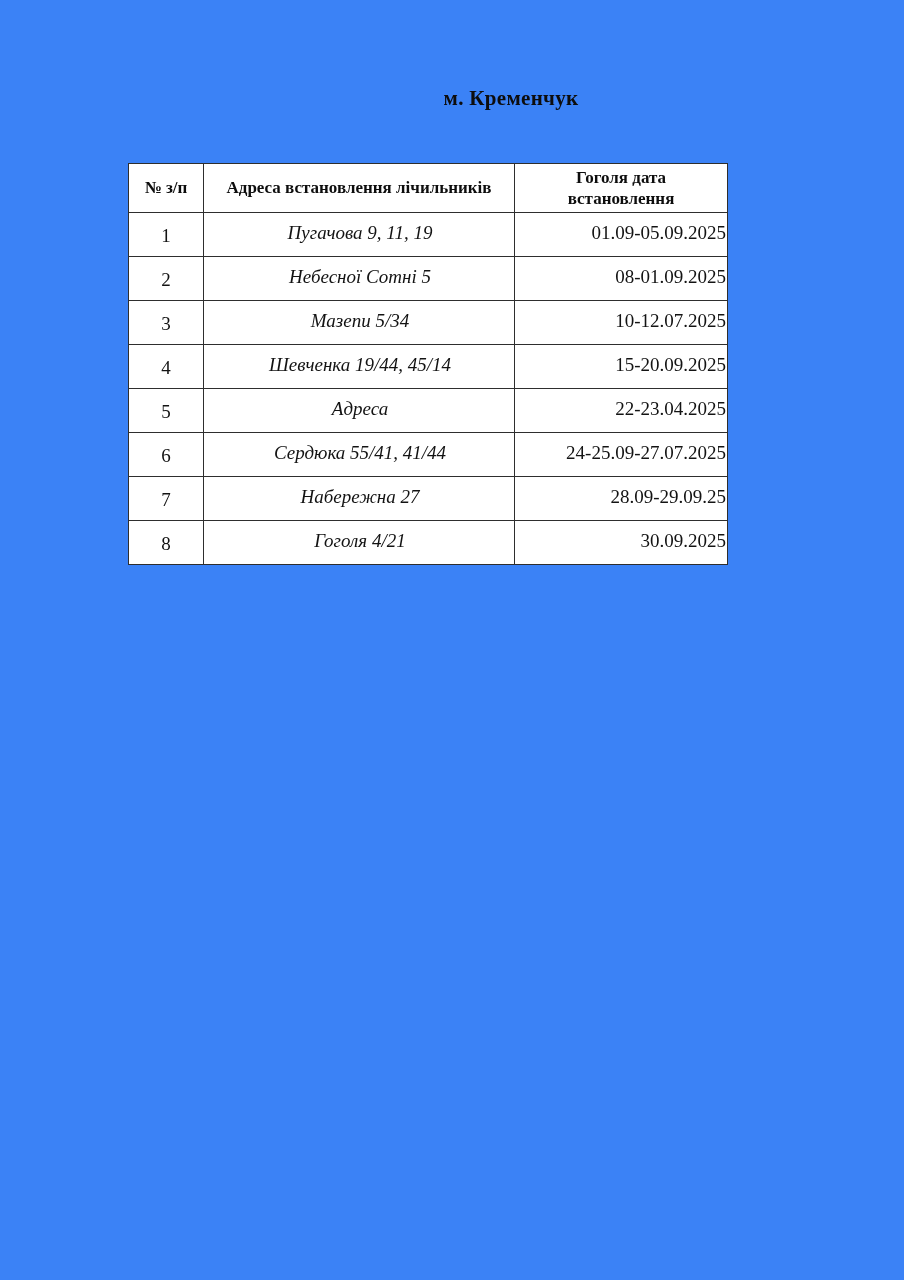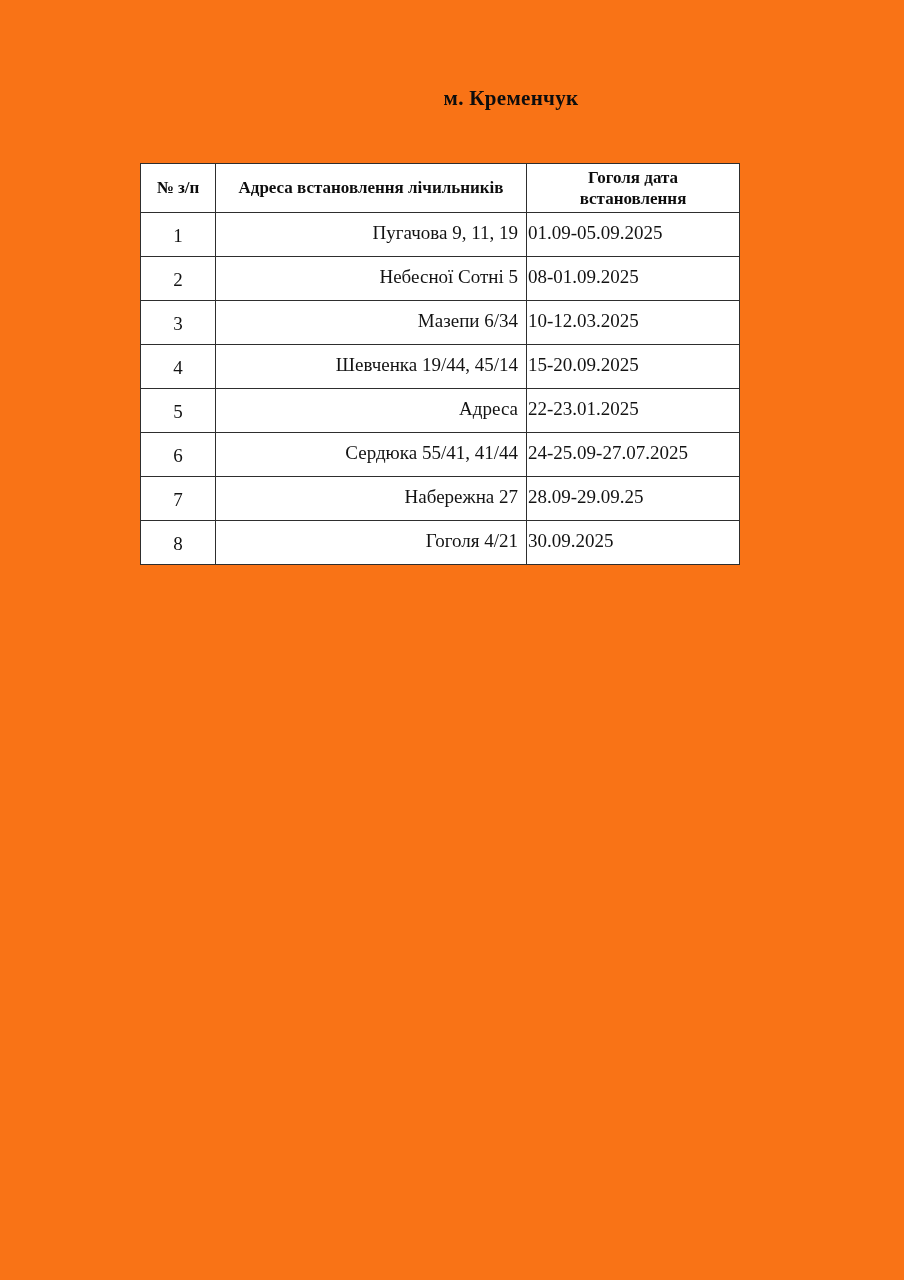--- a/index.html
+++ b/index.html
@@ -4,41 +4,41 @@
 <style>
   html, body {
     margin: 0;
     padding: 0;
     background: #ffffff;
   }
   .page {
     position: relative;
     width: 904px;
     height: 1280px;
-    background: #f97316;
+    background: #3b82f6;
     font-family: "Liberation Serif", "DejaVu Serif", serif;
     color: #111111;
     overflow: hidden;
   }
   .doc-title {
     position: absolute;
     top: 86px;
     left: 0;
     width: 904px;
     padding-left: 118px;
     box-sizing: border-box;
     text-align: center;
     font-size: 21px;
     font-weight: bold;
     letter-spacing: 0.3px;
     color: #0d0d0d;
   }
   table.schedule {
     position: absolute;
-    left: 140px;
+    left: 128px;
     top: 163px;
     width: 599px;
     border-collapse: collapse;
     table-layout: fixed;
   }
   table.schedule col.c-num  { width: 75px; }
   table.schedule col.c-addr { width: 311px; }
   table.schedule col.c-date { width: 213px; }
   table.schedule th,
   table.schedule td {
@@ -60,25 +60,26 @@
     height: 38px;
     font-size: 19px;
     color: #131313;
   }
   td.cell-num {
     text-align: center;
     font-size: 18px;
     padding-top: 4px;
   }
   td.cell-addr {
-    text-align: right;
+    text-align: center;
     padding: 0 8px 4px 10px;
+    font-style: italic;
   }
   td.cell-date {
-    text-align: left;
+    text-align: right;
     padding-bottom: 4px;
   }
 </style>
 </head>
 <body>
 
 <div class="page">
 
   <div class="doc-title">м. Кременчук</div>
 
@@ -101,32 +102,32 @@
         <td class="cell-addr">Пугачова 9, 11, 19</td>
         <td class="cell-date">01.09-05.09.2025</td>
       </tr>
       <tr>
         <td class="cell-num">2</td>
         <td class="cell-addr">Небесної Сотні 5</td>
         <td class="cell-date">08-01.09.2025</td>
       </tr>
       <tr>
         <td class="cell-num">3</td>
-        <td class="cell-addr">Мазепи 6/34</td>
-        <td class="cell-date">10-12.03.2025</td>
+        <td class="cell-addr">Мазепи 5/34</td>
+        <td class="cell-date">10-12.07.2025</td>
       </tr>
       <tr>
         <td class="cell-num">4</td>
         <td class="cell-addr">Шевченка 19/44, 45/14</td>
         <td class="cell-date">15-20.09.2025</td>
       </tr>
       <tr>
         <td class="cell-num">5</td>
         <td class="cell-addr">Адреса</td>
-        <td class="cell-date">22-23.01.2025</td>
+        <td class="cell-date">22-23.04.2025</td>
       </tr>
       <tr>
         <td class="cell-num">6</td>
         <td class="cell-addr">Сердюка 55/41, 41/44</td>
         <td class="cell-date">24-25.09-27.07.2025</td>
       </tr>
       <tr>
         <td class="cell-num">7</td>
         <td class="cell-addr">Набережна 27</td>
         <td class="cell-date">28.09-29.09.25</td>

